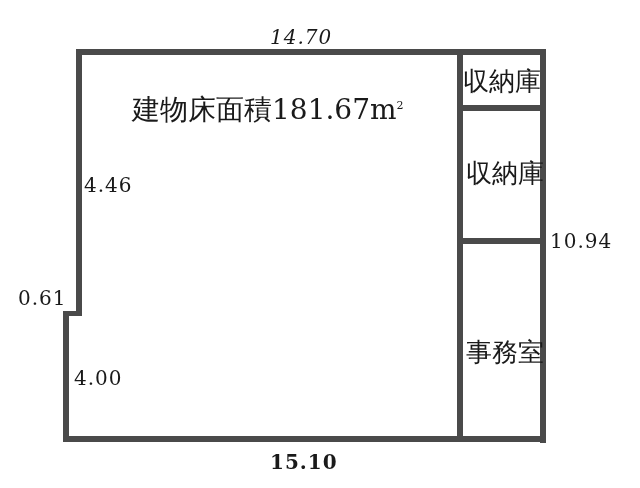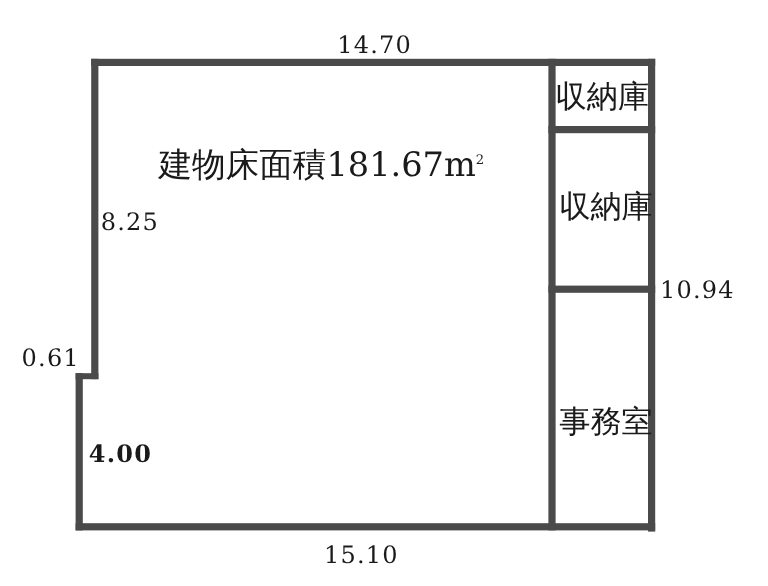--- a/index.html
+++ b/index.html
@@ -20,27 +20,27 @@
   <div class="wall" style="left:540px; top:49px; width:6px; height:394px;"></div>
   <div class="wall" style="left:63px; top:436px; width:483px; height:6px;"></div>
   <div class="wall" style="left:76px; top:49px; width:6px; height:267px;"></div>
   <div class="wall" style="left:63px; top:311px; width:19px; height:5px;"></div>
   <div class="wall" style="left:63px; top:311px; width:6px; height:131px;"></div>
 
   <div class="wall" style="left:457px; top:49px; width:6px; height:393px;"></div>
   <div class="wall" style="left:457px; top:105px; width:89px; height:6px;"></div>
   <div class="wall" style="left:457px; top:238px; width:89px; height:6px;"></div>
 
-  <div class="lbl dim" style="left:281px; top:27px;">14.70</div>
-  <div class="lbl dim" style="left:270px; top:452px;">15.10</div>
+  <div class="lbl dim" style="left:270px; top:27px;font-style:italic;">14.70</div>
+  <div class="lbl dim" style="left:270px; top:452px;font-weight:bold;">15.10</div>
   <div class="lbl dim" style="left:550px; top:231px;">10.94</div>
-  <div class="lbl dim" style="left:84px; top:175px;">8.25</div>
+  <div class="lbl dim" style="left:84px; top:175px;">4.46</div>
   <div class="lbl dim" style="left:18px; top:288px;">0.61</div>
-  <div class="lbl dim" style="left:74px; top:368px;font-weight:bold;">4.00</div>
+  <div class="lbl dim" style="left:74px; top:368px;">4.00</div>
 
-  <div class="lbl title" style="left:132px; top:96px;margin-top:28px;">
+  <div class="lbl title" style="left:132px; top:96px;">
     <span>建物床面積181.67m</span><sup>2</sup>
   </div>
 
   <div class="lbl room" style="left:463px; top:68px;">収納庫</div>
   <div class="lbl room" style="left:466px; top:160px;">収納庫</div>
   <div class="lbl room" style="left:466px; top:339px;">事務室</div>
 </div>
 
 </body></html>

